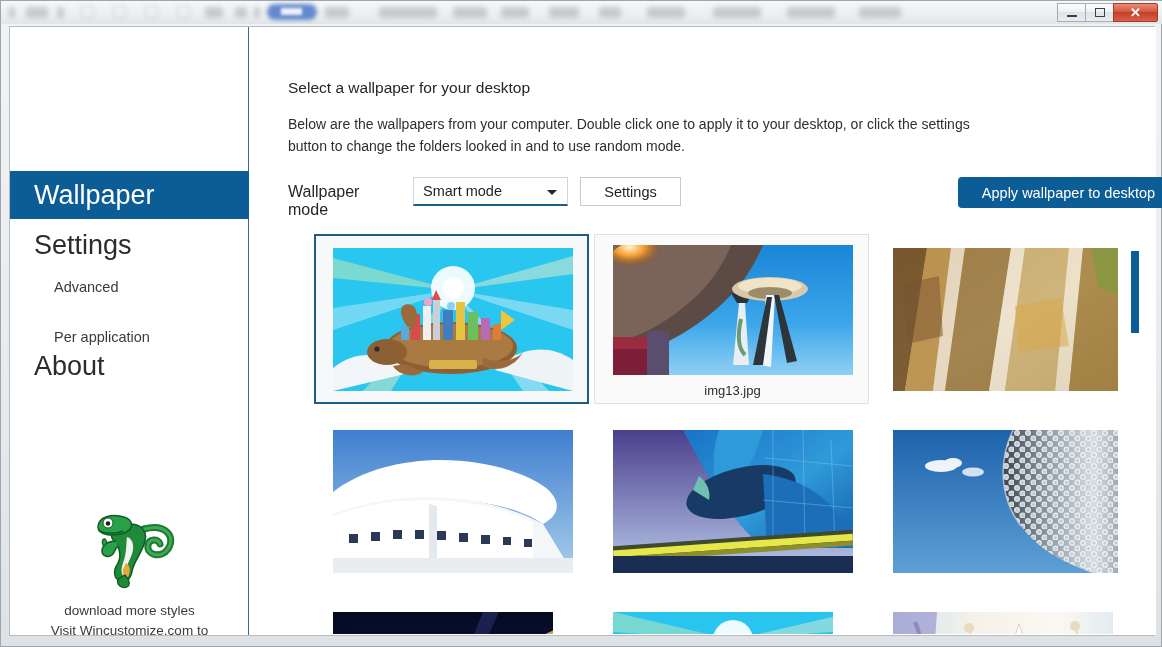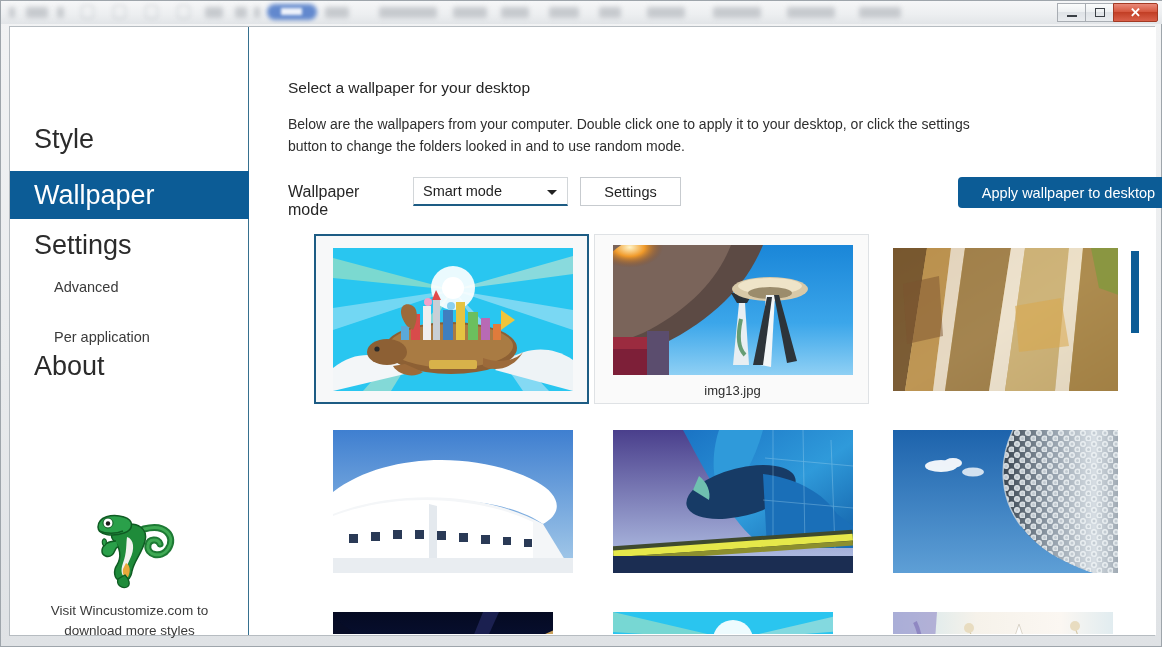--- a/index.html
+++ b/index.html
@@ -279,23 +279,20 @@
         <span>✕</span>
       </div>
     </div>
   </div>
 
   <div id="app-body">
 
     <div id="sidebar">
 
 
-      <div class="nav-item nav-main" style="top:88px;">
-        <span>Style</span>
-      </div>
 
       <div class="nav-item nav-main nav-selected" style="top:144px;">
         <span>Wallpaper</span>
       </div>
 
       <div class="nav-item nav-main" style="top:194px;">
         <span>Settings</span>
       </div>
 
       <div class="nav-item nav-sub" style="top:245px;">
@@ -329,22 +326,22 @@
           <circle cx="26" cy="16.5" r="2.2" fill="#1b1b1b"></circle>
 
           <path d="M17 24 C24 27, 34 27, 41 24" stroke="#0f5c23" stroke-width="1.4" fill="none"></path>
 
           <path d="M34 34 C26 34, 20 38, 20 44 C20 49, 26 51, 30 48 C33 46, 33 40, 36 40" fill="#2aa04a" stroke="#0f5c23" stroke-width="1.5"></path>
           <path d="M21 38 C19 33, 22 30, 24 33 C25 35, 24 38, 22 39 Z" fill="#2aa04a" stroke="#0f5c23" stroke-width="1.2"></path>
 
           <path d="M43 68 C47 72, 49 78, 45 80 C40 82, 34 78, 36 72 Z" fill="#1f8b3a" stroke="#0f5c23" stroke-width="1.3"></path>
         </svg>
         <div id="mascot-caption">
+          <div>download more styles</div>
           <div>Visit Wincustomize.com to</div>
-          <div>download more styles</div>
         </div>
       </div>
     </div>
 
     <div id="content">
 
       <div id="page-desc">Below are the wallpapers from your computer.  Double click one to apply it to your desktop, or click the settings button to change the folders looked in and to use random mode.</div>
       <div id="page-title">Select a wallpaper for your desktop</div>
 
       <div id="toolbar">

